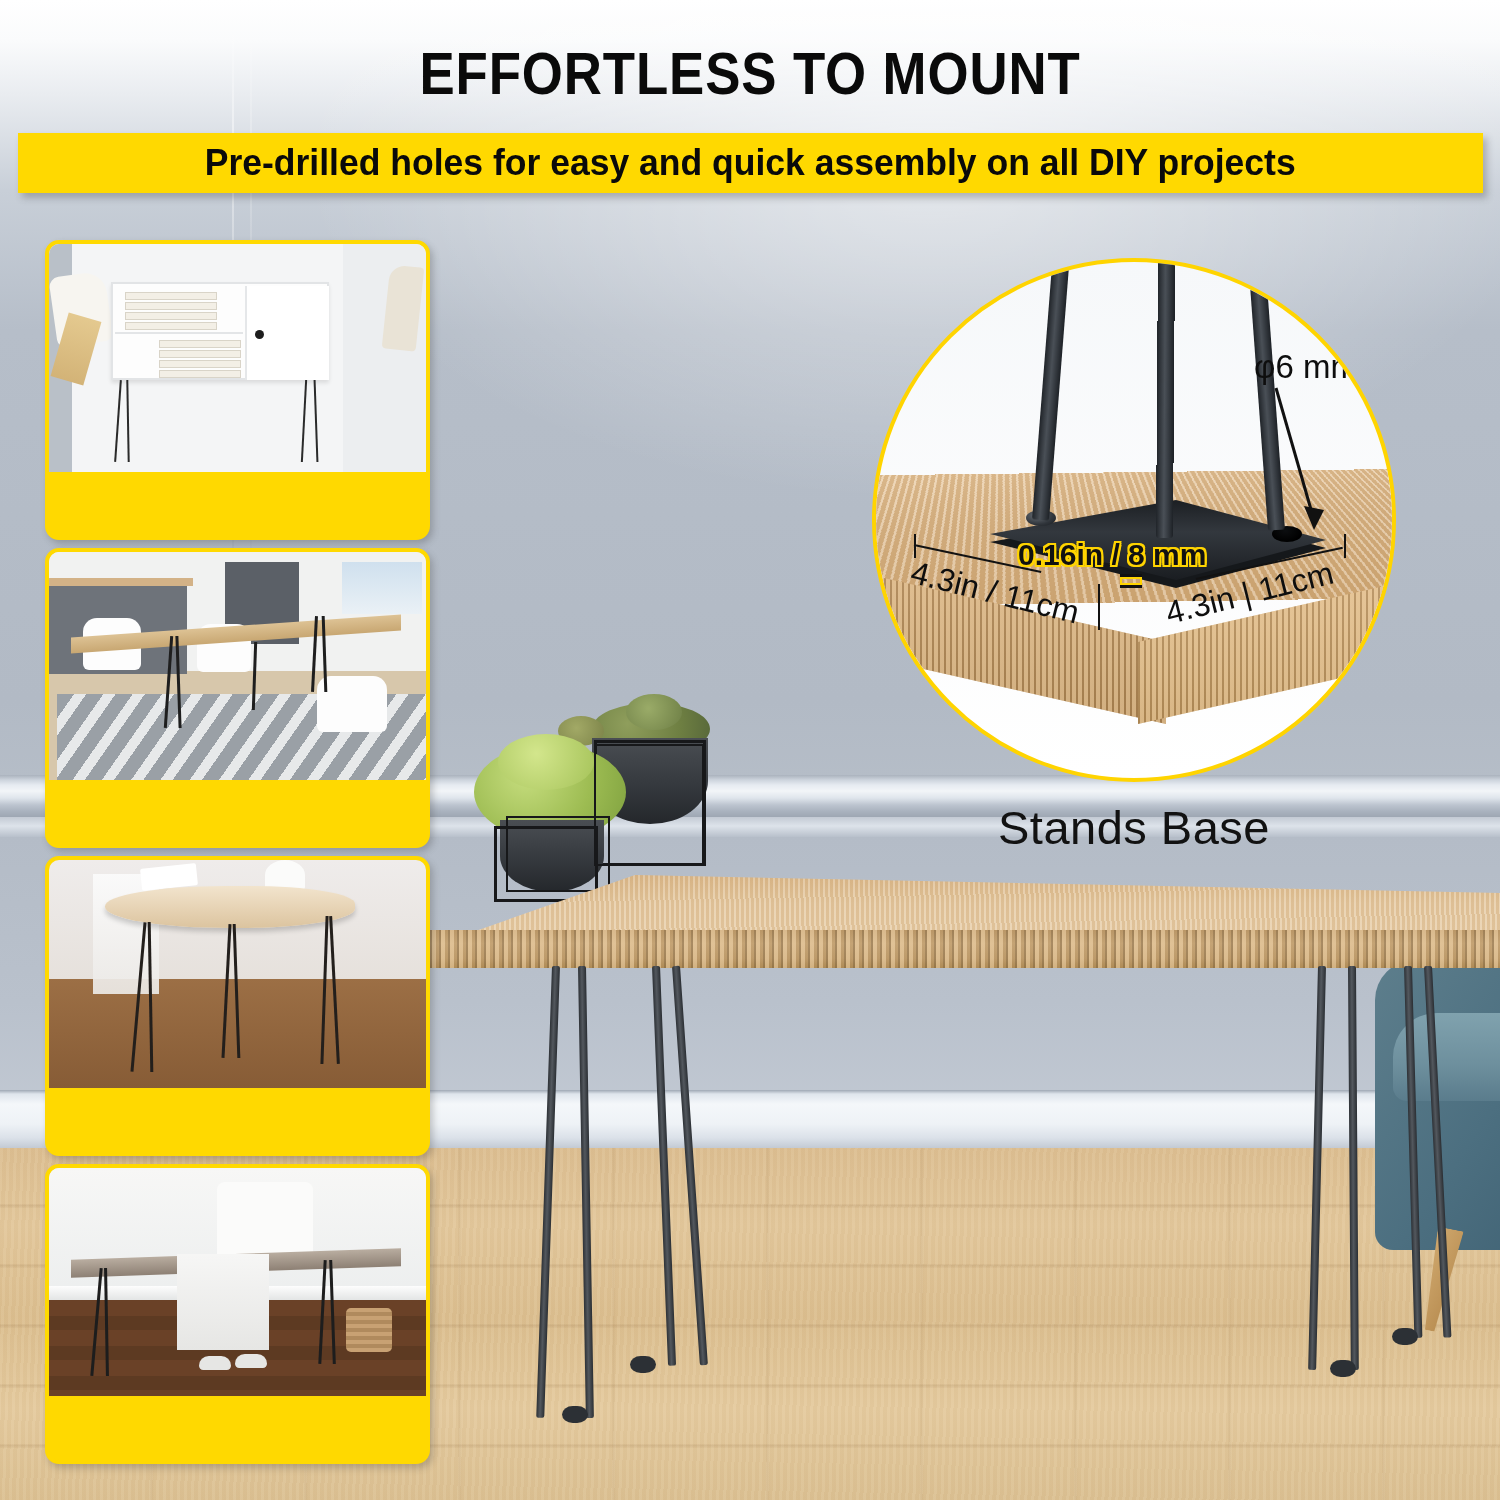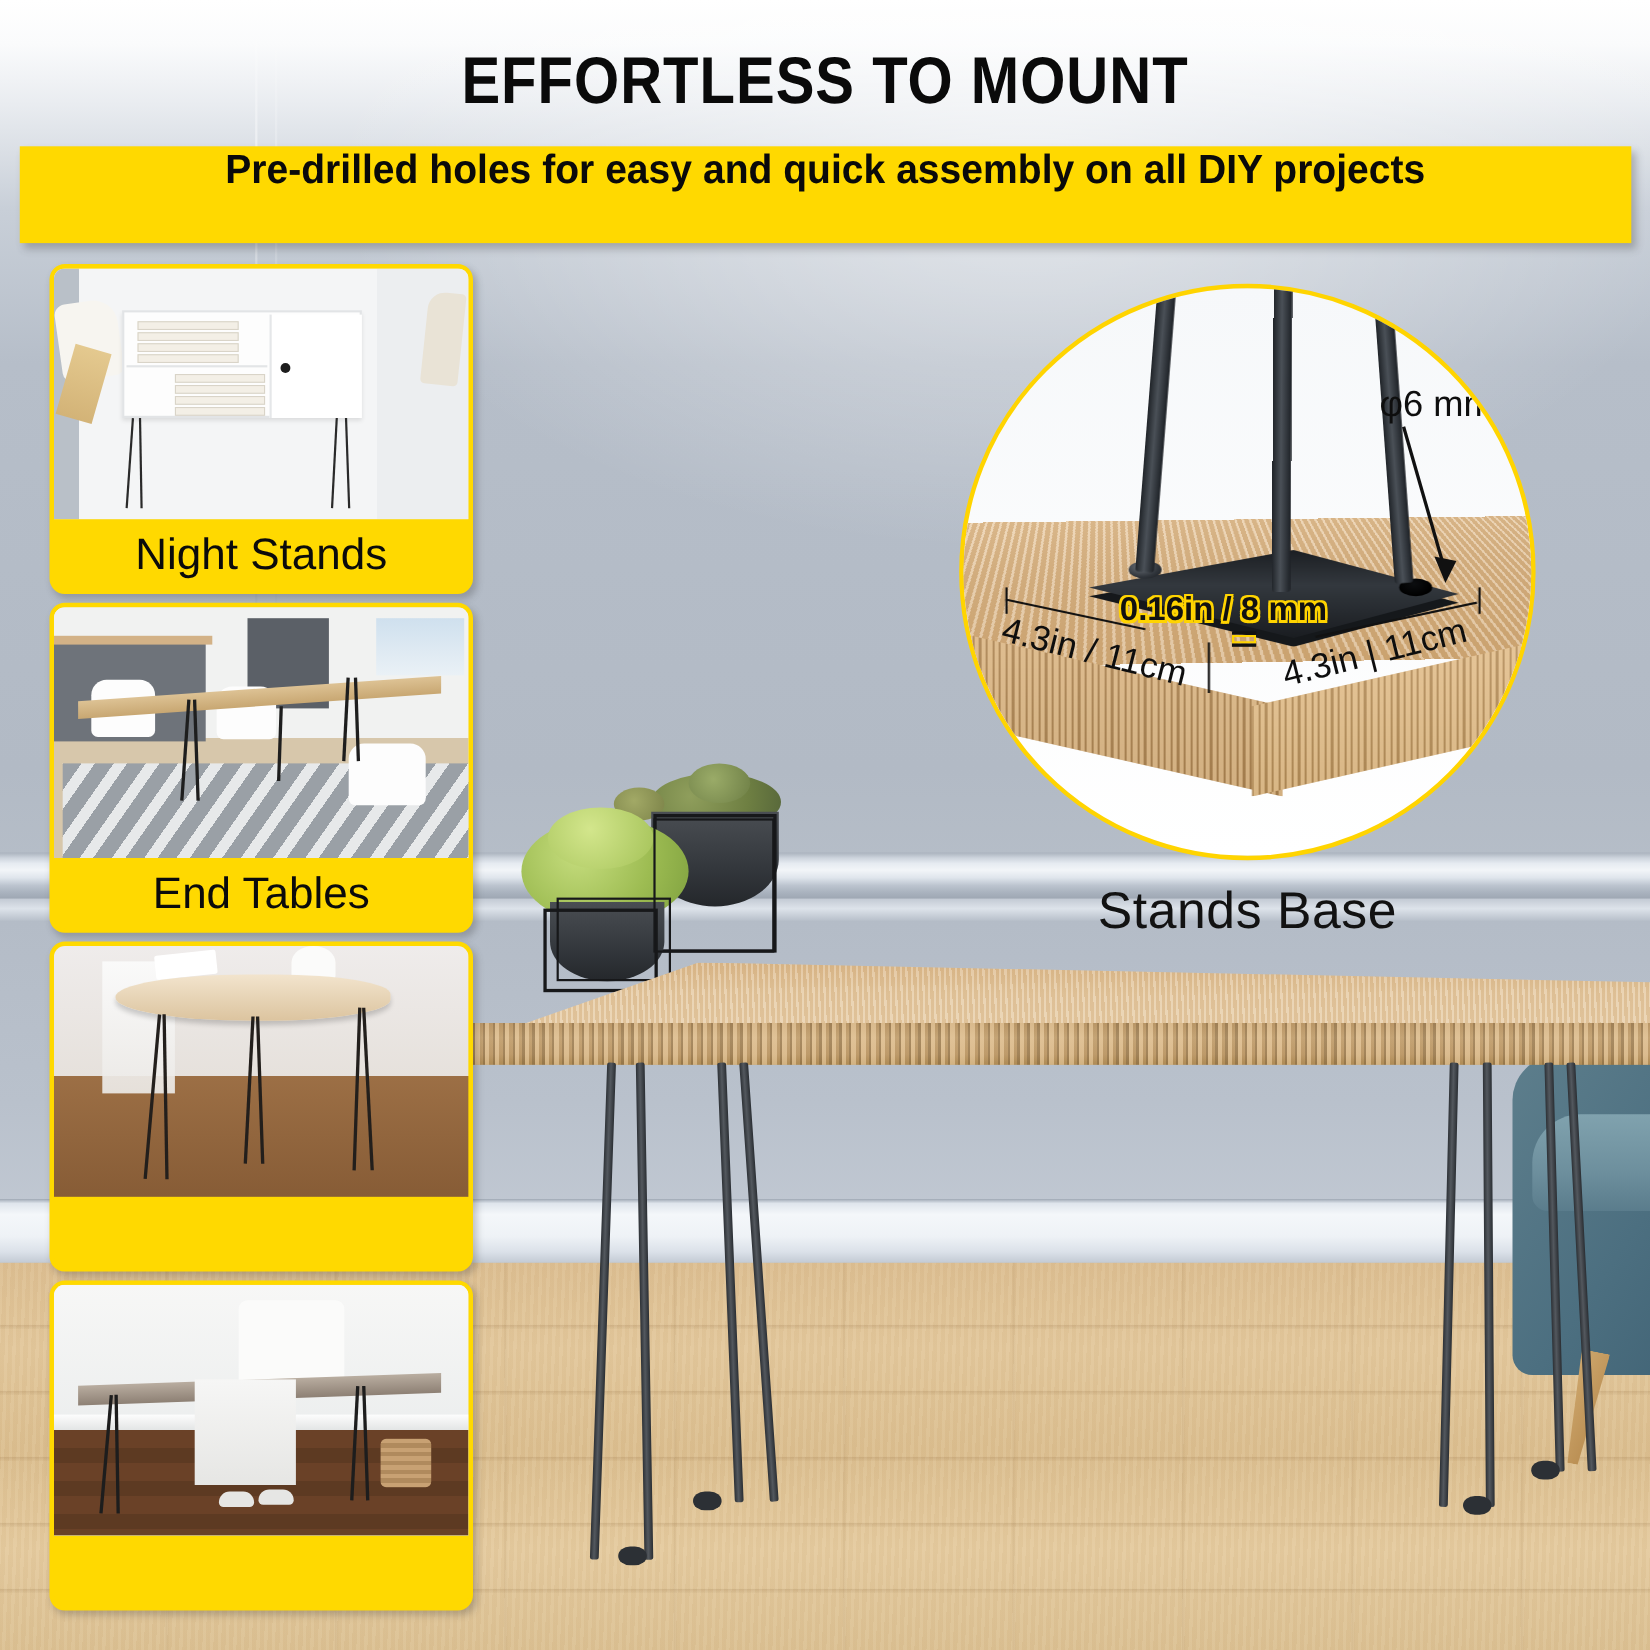--- a/index.html
+++ b/index.html
@@ -185,24 +185,24 @@
 
   
   .headline {
     position: absolute; left: 0; right: 0; top: 44px;
     text-align: center; font-size: 60px; line-height: 1;
     font-weight: 700; letter-spacing: 1px; color: #0a0a0a;
     font-family: "Liberation Sans Narrow", "Liberation Sans", sans-serif;
     transform: scaleX(.88); transform-origin: 50% 50%;
   }
   .subbar {
-    position: absolute; left: 18px; top: 133px; width: 1465px; height: 88px;
+    position: absolute; left: 18px; top: 133px; width: 1465px; height: 60px;
     background: #ffd900;
     box-shadow: 4px 5px 7px rgba(60,60,60,.30);
-    display: flex; align-items: flex-start; justify-content: center;
+    display: flex; align-items: center; justify-content: center;
   }
   .subbar span {
     font-size: 37px; font-weight: 700; color: #0a0a0a;
     font-family: "Liberation Sans Narrow", "Liberation Sans", sans-serif;
     transform: scaleX(.96); white-space: nowrap;
   }
 
   
   .card {
     position: absolute; left: 45px; width: 385px;
@@ -342,42 +342,40 @@
       <div class="bk" style="left:46px;top:86px;width:82px;height:8px;"></div>
       <div class="door">
           <div class="knob"></div>
         </div>
     </div>
     <div class="lg" style="left:68px;top:136px;height:82px;transform:rotate(4deg);"></div>
     <div class="lg" style="left:78px;top:136px;height:82px;transform:rotate(-1deg);"></div>
     <div class="lg" style="left:254px;top:136px;height:82px;transform:rotate(3deg);"></div>
     <div class="lg" style="left:266px;top:136px;height:82px;transform:rotate(-2deg);"></div>
   </div>
-  <div class="card-cap">Night Stands</div>
 </div>
 
 <div class="card" style="top:548px;height:300px;">
   <div class="card-photo t2" style="height:228px;">
     <div class="w"></div>
     <div class="cabinet"></div>
       <div class="cabinet-top"></div>
     <div class="door-bg"></div>
     <div class="win"></div>
     <div class="rug"></div>
     <div class="ch" style="left:34px;top:66px;width:58px;height:52px;"></div>
     <div class="ch" style="left:148px;top:72px;width:54px;height:48px;"></div>
     <div class="ch" style="left:268px;top:124px;width:70px;height:56px;"></div>
     <div class="tbl"></div>
     <div class="tl" style="left:118px;top:84px;height:92px;transform:rotate(4deg);"></div>
     <div class="tl" style="left:128px;top:84px;height:92px;transform:rotate(-2deg);"></div>
     <div class="tl" style="left:204px;top:90px;height:68px;transform:rotate(2deg);"></div>
     <div class="tl" style="left:264px;top:64px;height:76px;transform:rotate(3deg);"></div>
     <div class="tl" style="left:274px;top:64px;height:76px;transform:rotate(-2deg);"></div>
   </div>
-  <div class="card-cap">End Tables</div>
 </div>
 
 <div class="card" style="top:856px;height:300px;">
   <div class="card-photo t3" style="height:228px;">
     <div class="curtain"></div>
     <div class="lamp"></div>
     <div class="bk"></div>
     <div class="slab"></div>
     <div class="lg" style="left:88px;top:62px;height:150px;transform:rotate(5deg);"></div>
     <div class="lg" style="left:100px;top:62px;height:150px;transform:rotate(-1deg);"></div>

